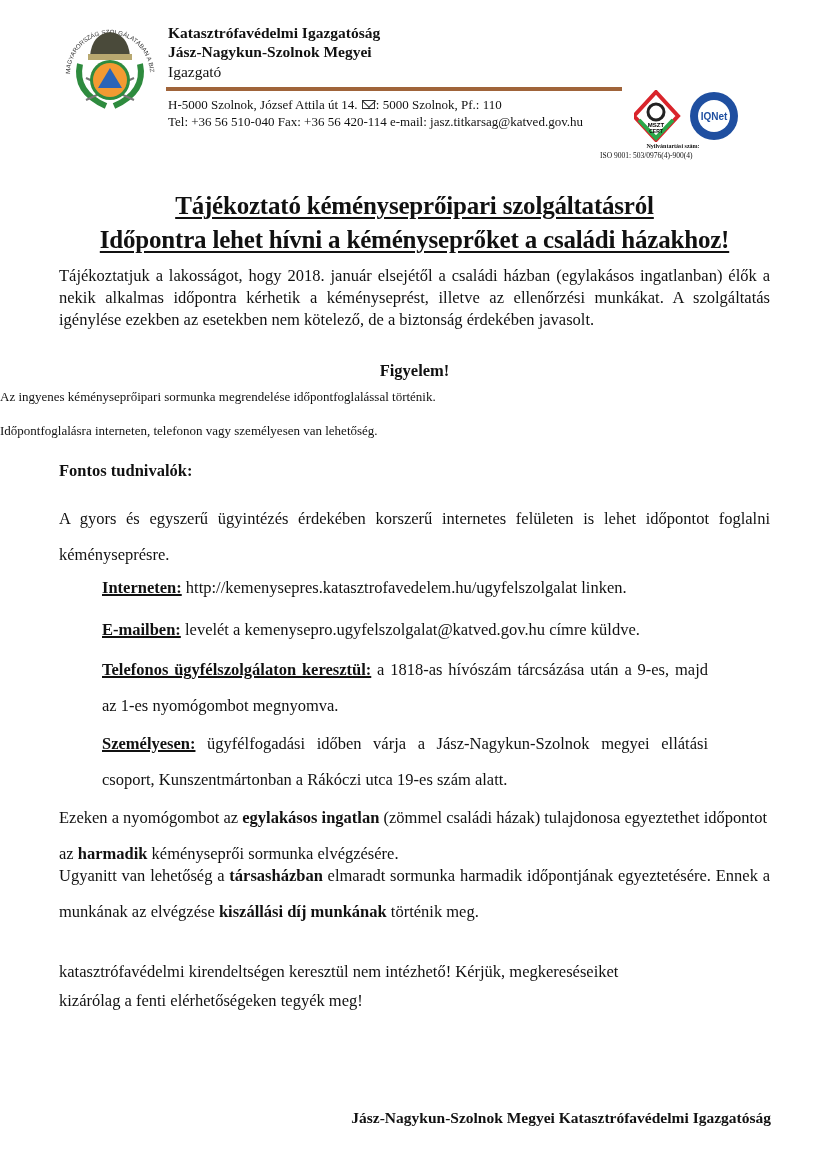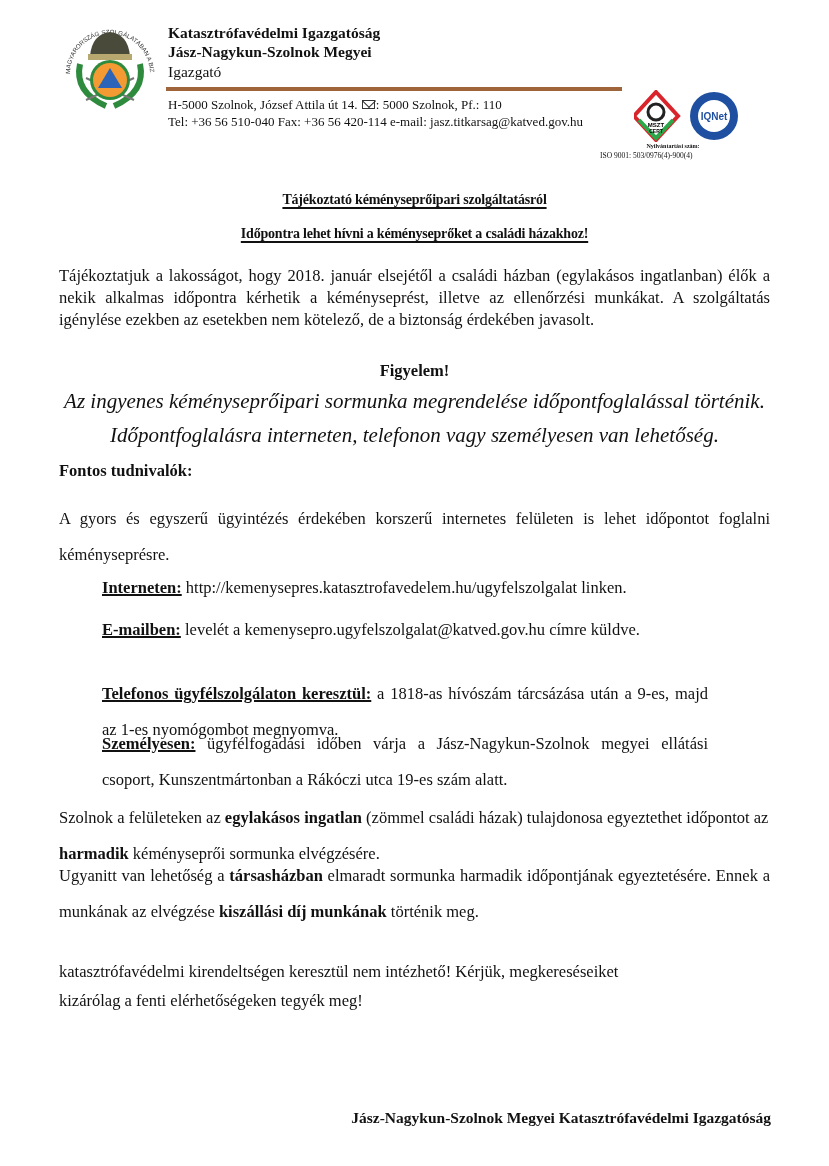--- a/index.html
+++ b/index.html
@@ -10,39 +10,39 @@
   .hdr-title { position: absolute; left: 168px; top: 23px; font-size: 15.5px; font-weight: bold; line-height: 19px; }
   .hdr-sub { position: absolute; left: 168px; top: 62px; font-size: 15.5px; line-height: 19px; }
   .hdr-bar { position: absolute; left: 166px; top: 87px; width: 456px; height: 4px; background: #a0643a; }
   .hdr-addr { position: absolute; left: 168px; top: 96px; font-size: 13px; line-height: 17px; white-space: nowrap; }
   .hdr-addr .env { display:inline-block; width:13px; height:9px; border:1px solid #333; position:relative; vertical-align:0px; margin:0 1px; }
   .hdr-addr .env:before { content:""; position:absolute; left:0; top:-1px; width:9px; height:9px; border-right:1px solid #333; border-bottom:1px solid #333; transform: translate(1px,-4px) rotate(45deg); transform-origin: center; }
   .cert { position: absolute; left: 634px; top: 90px; width: 136px; height: 74px; }
   .cert-reg { position: absolute; left: 635px; top: 142px; width: 136px; text-align: center; font-size: 6px; font-weight: bold; line-height: 8px; }
   .cert-iso { position: absolute; left: 630px; top: 151px; width: 140px; font-size: 7.5px; line-height: 9px; }
 
-  .title1, .title2 { position: absolute; left: 0; width: 829px; text-align: center; font-size: 14px; font-weight: bold; text-decoration: underline; text-decoration-thickness: 2px; text-underline-offset: 3px; letter-spacing: -0.2px; }
+  .title1, .title2 { position: absolute; left: 0; width: 829px; text-align: center; font-size: 25px; font-weight: bold; text-decoration: underline; text-decoration-thickness: 2px; text-underline-offset: 3px; letter-spacing: -0.2px; }
   .title1 { top: 192px; }
   .title2 { top: 226px; }
 
   .p { position: absolute; left: 59px; width: 711px; font-size: 16.5px; }
   .justify { text-align: justify; text-align-last: left; }
   .intro { top: 265px; line-height: 22px; }
   .figyelem { position:absolute; left:0; width:829px; top:361px; text-align:center; font-size:16.5px; font-weight:bold; }
-  .center-line { position:absolute; left:0; width:829px; text-align:center; font-size:21px;font-style:italic; }
+  .center-line { position:absolute; left:0; width:829px; text-align:left; font-size:13px; }
   .c1 { top: 389px; }
   .c2 { top: 423px; }
   .fontos { position:absolute; left:59px; top:461px; font-size:16.5px; font-weight:bold; }
   .gyors { top: 501px; line-height: 36px; }
 
   .item { position: absolute; left: 102px; width: 606px; font-size: 16.5px; line-height: 36px; }
   .item .lbl { font-weight: bold; text-decoration: underline; text-decoration-thickness: 2px; }
   .i1 { top: 570px; width: 680px; }
   .i2 { top: 612px; width: 680px; }
-  .i3 { top: 652px; margin-top: 24px; }
+  .i3 { top: 652px; }
   .i4 { top: 726px; }
 
   .ezeken { top: 800px; line-height: 36px; }
   .ugyanitt { top: 858px; line-height: 36px; }
   .final { top: 957px; line-height: 29px; }
   b { font-weight: bold; }
   .footer { position: absolute; right: 58px; top: 1109px; font-size: 15.5px; font-weight: bold; }
 </style>
 </head>
 <body>
@@ -116,21 +116,21 @@
   <span class="lbl">E-mailben:</span><span> levelét a kemenysepro.ugyfelszolgalat@katved.gov.hu címre küldve.</span>
 </div>
 <div class="item justify i3">
   <span class="lbl">Telefonos ügyfélszolgálaton keresztül:</span><span> a 1818-as hívószám tárcsázása után a 9-es, majd az 1-es nyomógombot megnyomva.</span>
 </div>
 <div class="item justify i4">
   <span class="lbl">Személyesen:</span><span> ügyfélfogadási időben várja a Jász-Nagykun-Szolnok megyei ellátási csoport, Kunszentmártonban a Rákóczi utca 19-es szám alatt.</span>
 </div>
 
 <div class="p ezeken">
-  <span>Szolnok a felületeken az </span><b>egylakásos ingatlan</b><span> (zömmel családi házak) tulajdonosa egyeztethet időpontot az </span><b>harmadik</b><span> kéményseprői sormunka elvégzésére.</span>
+  <span>Ezeken a nyomógombot az </span><b>egylakásos ingatlan</b><span> (zömmel családi házak) tulajdonosa egyeztethet időpontot az </span><b>harmadik</b><span> kéményseprői sormunka elvégzésére.</span>
 </div>
 
 <div class="p justify ugyanitt">
   <span>Ugyanitt van lehetőség a </span><b>társasházban</b><span> elmaradt sormunka harmadik időpontjának egyeztetésére. Ennek a munkának az elvégzése </span><b>kiszállási díj munkának</b><span> történik meg.</span>
 </div>
 
 <div class="p final">
   <div>katasztrófavédelmi kirendeltségen keresztül nem intézhető! Kérjük, megkereséseiket</div>
   <div>kizárólag a fenti elérhetőségeken tegyék meg!</div>
 </div>

